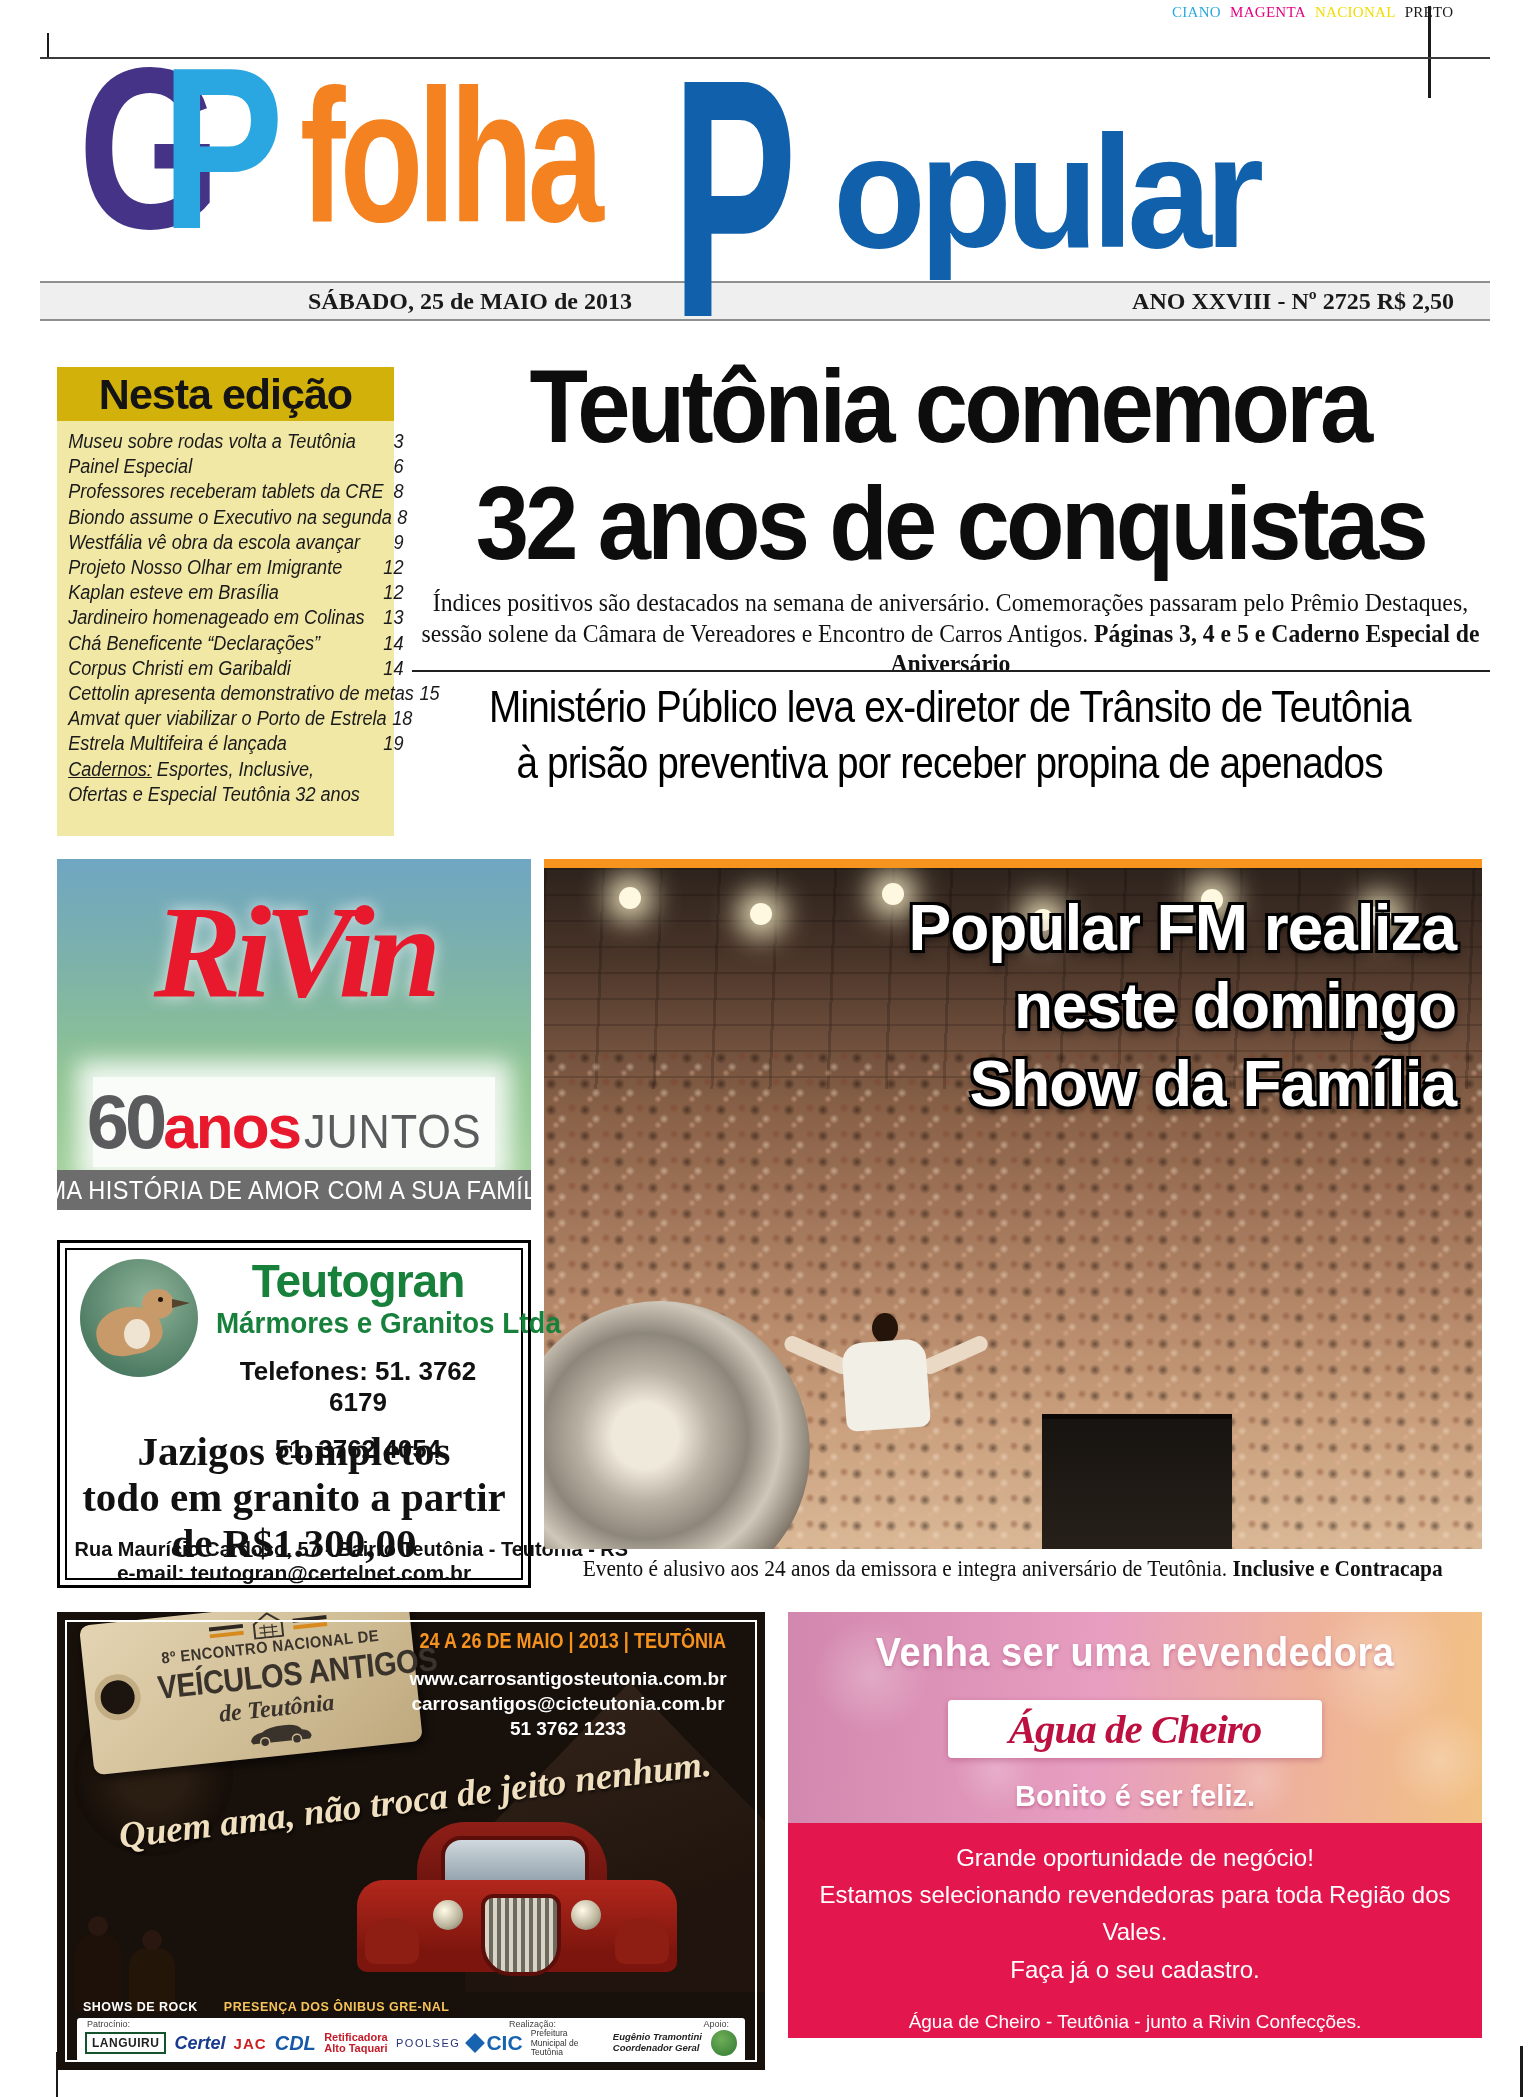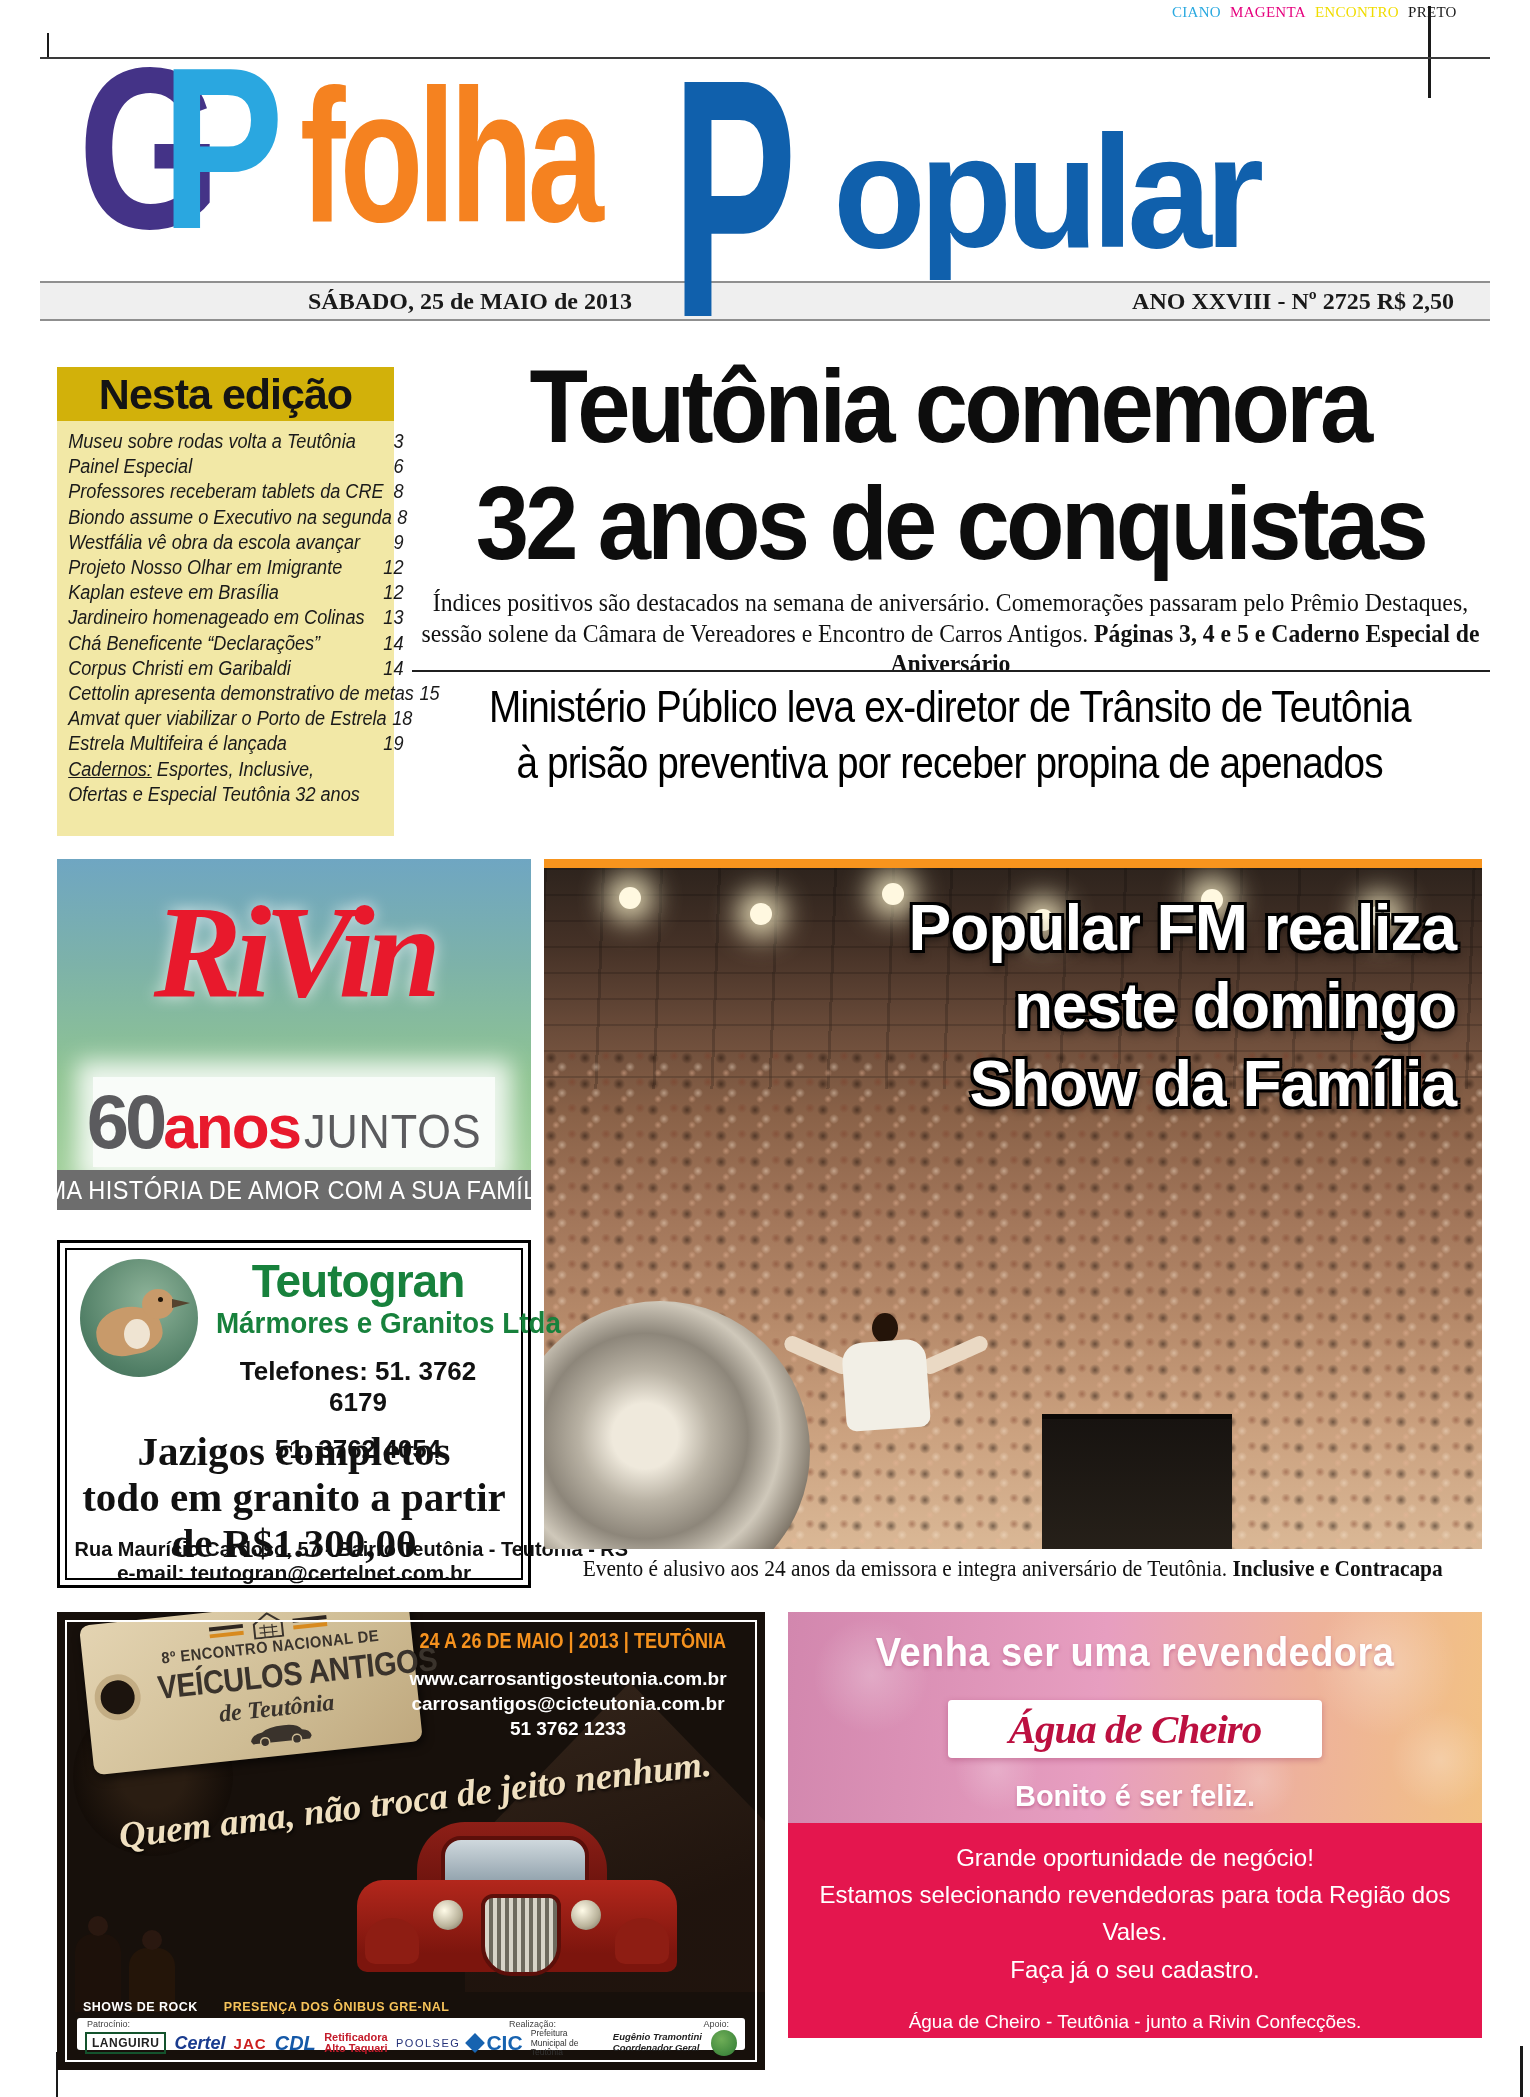--- a/index.html
+++ b/index.html
@@ -148,21 +148,21 @@
   #car-car .hl.l{left:76px;} #car-car .hl.r{left:214px;}
   #car-car .fender{position:absolute;top:96px;width:54px;height:46px;background:#8e1d13;border-radius:50% 50% 10px 10px;}
   #car-car .fender.l{left:8px;} #car-car .fender.r{left:258px;}
   #car-singer{left:18px;top:300px;width:110px;height:100px;z-index:3;}
   #car-singer .fig{position:absolute;bottom:0;width:46px;height:78px;background:#1d110a;border-radius:18px 18px 0 0;}
   #car-singer .fig.b{left:54px;height:64px;background:#241509;}
   #car-singer .hd{position:absolute;width:20px;height:20px;border-radius:50%;background:#2a1810;top:-18px;left:13px;}
   #car-notes{left:26px;top:388px;z-index:4;display:flex;gap:26px;align-items:center;}
   #car-note1{color:#fff;font-weight:800;font-size:12.5px;letter-spacing:.5px;}
   #car-note2{color:#f6c35a;font-weight:800;font-size:12.5px;letter-spacing:.5px;}
-  #car-strip{left:20px;right:20px;top:406px;height:32px;background:#fff;border-radius:3px;z-index:8;}
+  #car-strip{left:20px;right:20px;top:406px;height:44px;background:#fff;border-radius:3px;z-index:8;}
   #car-strip .slab{position:absolute;font-size:9px;color:#444;top:1px;}
   #car-strip .row{position:absolute;left:8px;right:8px;top:11px;display:flex;align-items:center;justify-content:space-between;}
   .s-languiru{border:2px solid #14532d;padding:2px 5px;font-weight:bold;color:#222;font-size:12px;letter-spacing:.5px;}
   .s-certel{color:#1a3c8f;font-weight:bold;font-style:italic;font-size:18px;}
   .s-jac{color:#cc1f1f;font-weight:900;font-size:15px;letter-spacing:1px;}
   .s-cdl{color:#1559a8;font-weight:900;font-style:italic;font-size:20px;}
   .s-alto{color:#c41b2a;font-weight:900;font-size:11px;max-width:64px;line-height:1.05;text-align:center;}
   .s-poolseg{color:#26337a;font-size:11px;letter-spacing:1.5px;text-align:center;}
   .s-cic{color:#1763b0;font-weight:900;font-size:21px;display:flex;align-items:center;gap:4px;}
   .cic-diamond{width:14px;height:14px;background:#1763b0;transform:rotate(45deg);display:inline-block;}
@@ -192,21 +192,21 @@
   #agua-red .addr{font-size:19px;line-height:1.28;}
   #agua-red .gap{height:22px;}
   #agua-red .pad{padding-top:16px;}
 </style>
 </head>
 <body>
 
 <div id="page">
 
   <div id="printerbar" class="abs">
-    <span class="lab-ciano">CIANO</span><span class="lab-magenta">MAGENTA</span><span class="lab-amarelo">ENCONTRO</span><span class="lab-preto">PRETO</span>
+    <span class="lab-ciano">CIANO</span><span class="lab-magenta">MAGENTA</span><span class="lab-amarelo">NACIONAL</span><span class="lab-preto">PRETO</span>
   </div>
   <div class="abs regline" style="left:1428px;top:6px;width:3px;height:92px;"></div>
   <div class="abs regline" style="left:47px;top:33px;width:2px;height:26px;"></div>
   <div class="abs regline" style="left:1520px;top:2046px;width:3px;height:51px;"></div>
   <div class="abs regline" style="left:56px;top:2052px;width:2px;height:45px;"></div>
   <div id="toprule" class="abs"></div>
 
   <div id="logo-gp" class="abs nowrap">
     <span class="g">G</span><span class="p">P</span>
   </div>

